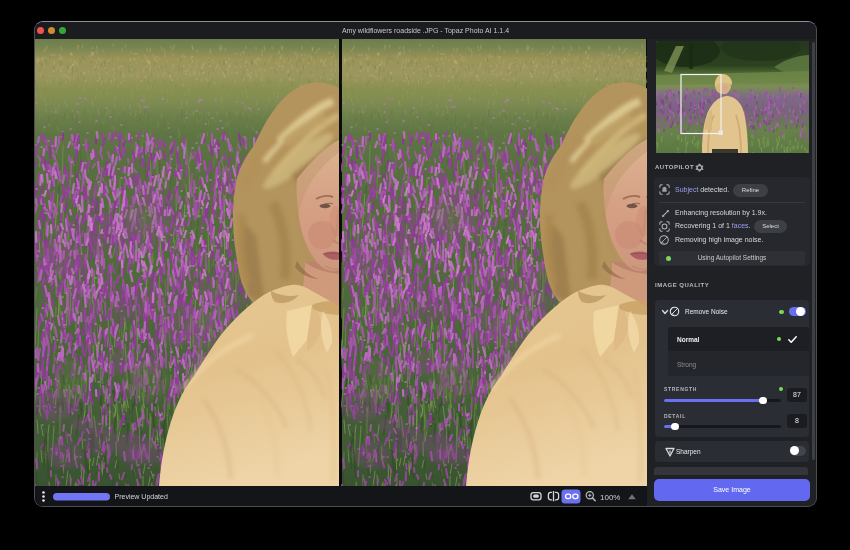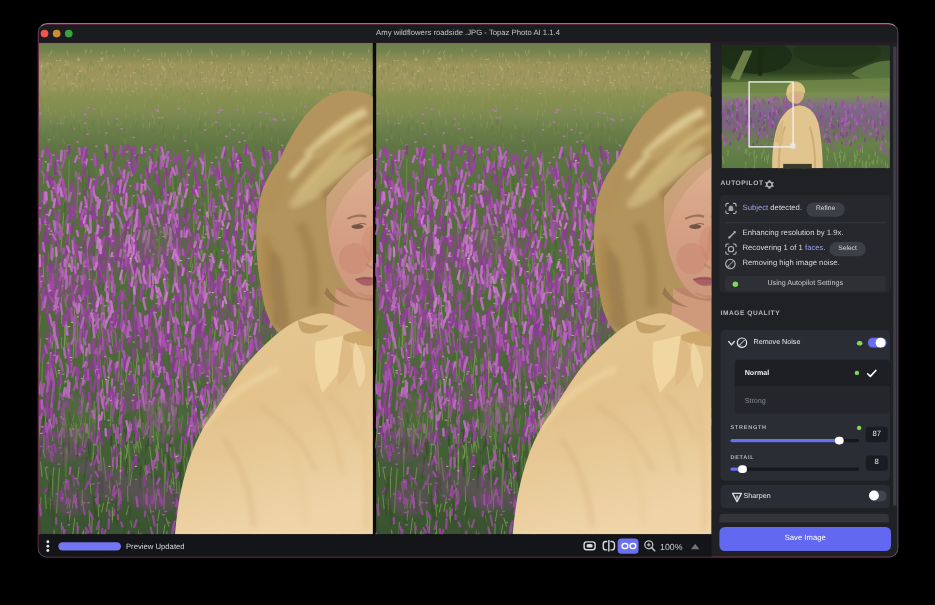--- a/index.html
+++ b/index.html
@@ -1,20 +1,20 @@
 <!DOCTYPE html>
 <html><head>
 <meta charset="utf-8">
 <style>
   * { margin:0; padding:0; box-sizing:border-box; }
   html,body { width:850px; height:550px; background:#000; overflow:hidden;
     font-family:"Liberation Sans", sans-serif; }
   .abs { position:absolute; }
   #win { position:absolute; left:34px; top:21px; width:783px; height:486px;
-    background:#be185d; border-radius:9px; border:1px solid #4c4d51;
+    background:#4c1d95; border-radius:9px; border:1px solid #4c4d51;
     border-top-color:#8d8e92; overflow:hidden; }
   #titlebar { position:absolute; left:0; top:0; width:100%; height:17px;
     background:#1b1c1f; }
   .tl { position:absolute; top:4.5px; width:7px; height:7px; border-radius:50%; }
   #title { position:absolute; top:0; left:0; width:100%; height:17px;
     line-height:18px; text-align:center; font-size:7px; color:#c7c8ca; }
   #photoarea { position:absolute; left:0; top:17px; width:612px; height:468px;
     background:#0b0b0c; }
   #panelL { position:absolute; left:0; top:0; width:304px; height:447px; overflow:hidden; }
   #panelR { position:absolute; left:305.5px; top:0; width:306px; height:447px; overflow:hidden; }

